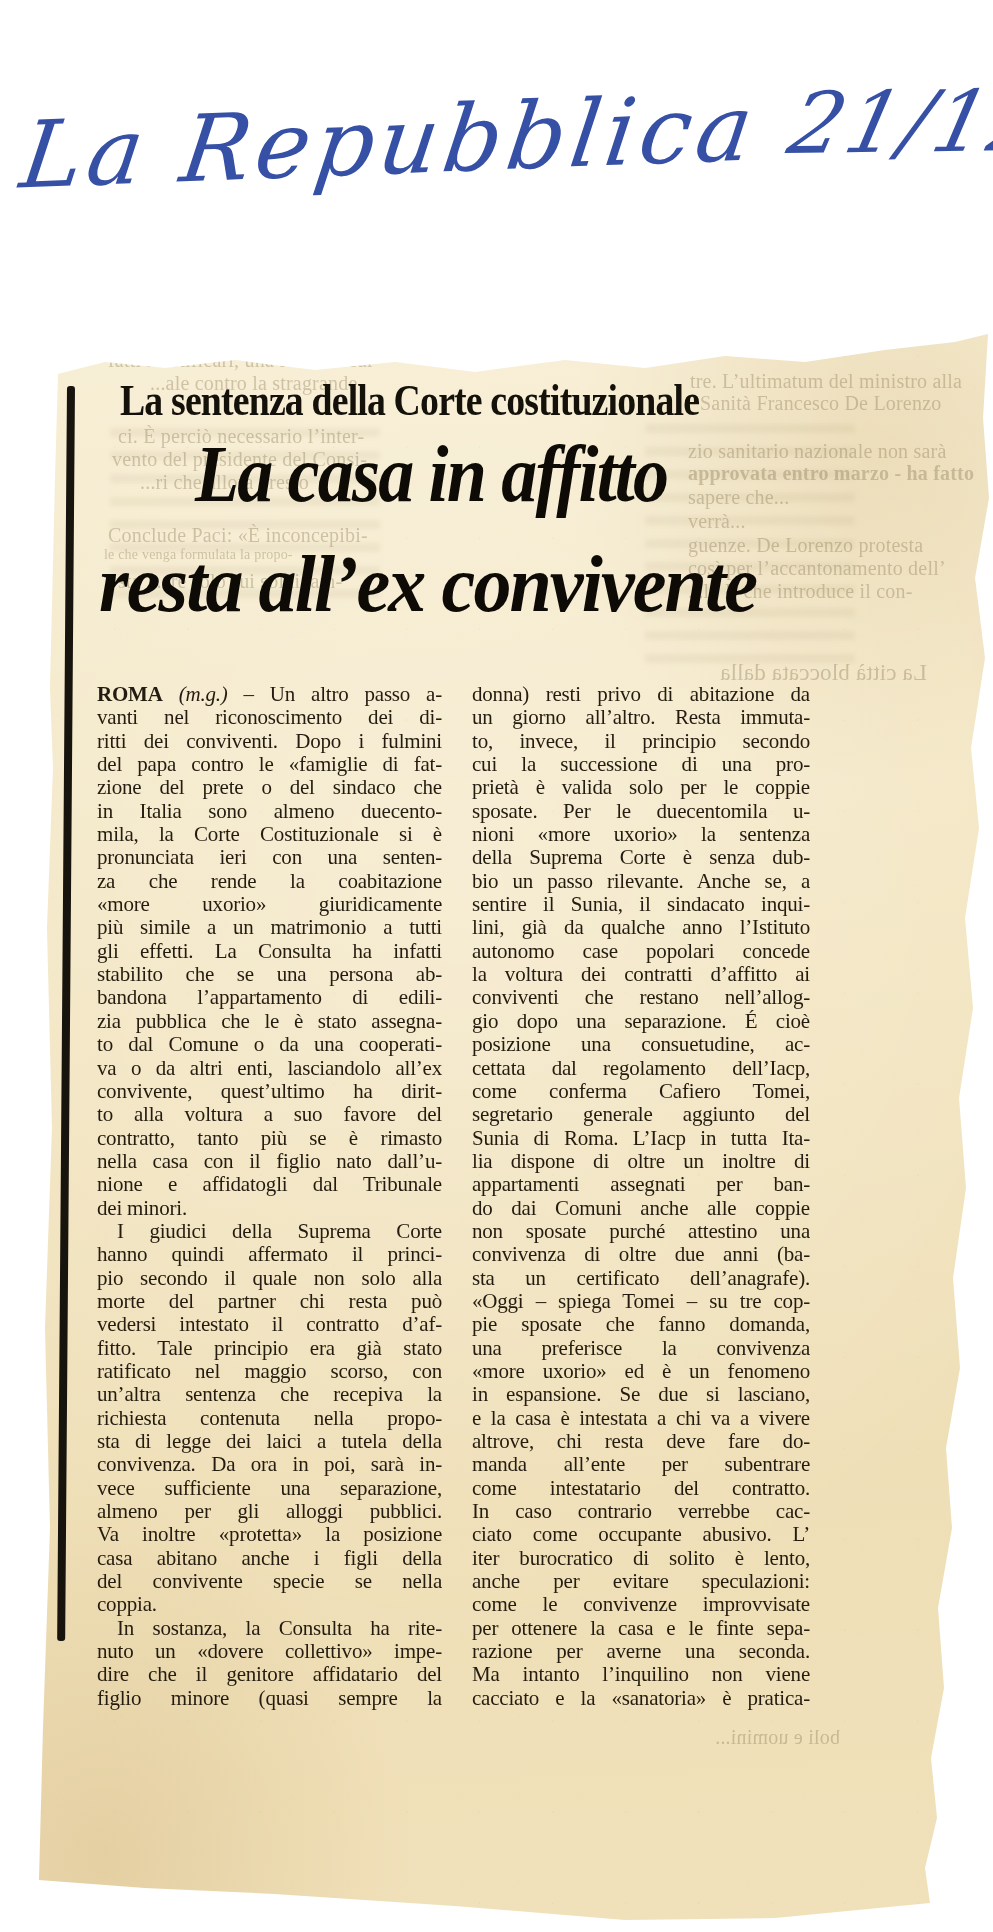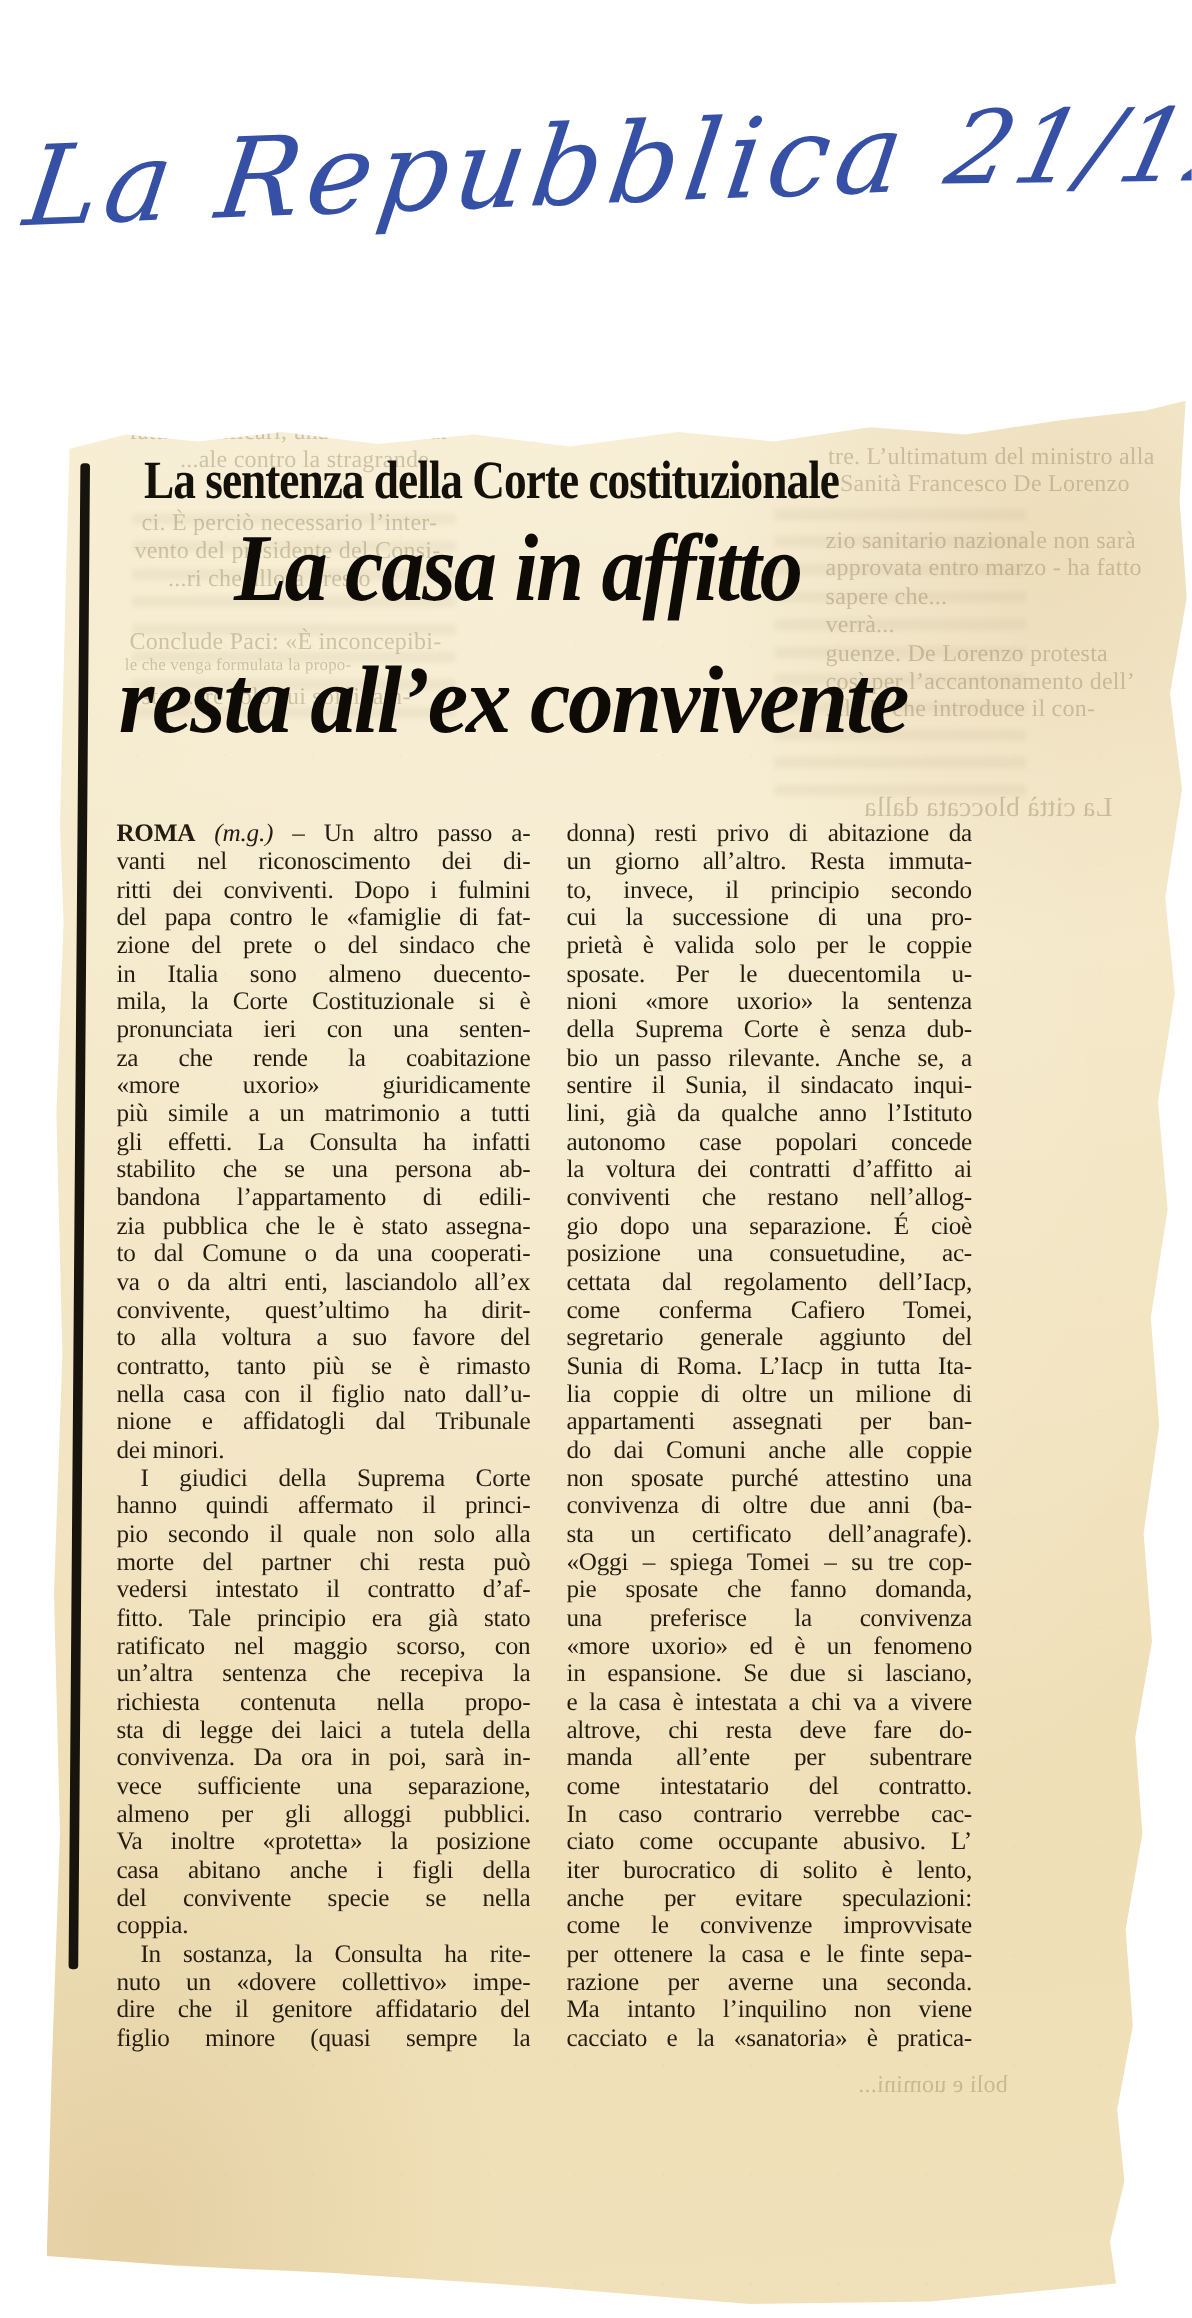--- a/index.html
+++ b/index.html
@@ -90,21 +90,21 @@
         <span class="ghost" style="left: 125px; top: 44px; font-size: 20px;">...ale contro la stragrande</span>
         <span class="ghost" style="left: 93px; top: 97px; font-size: 20px;">ci. È perciò necessario l’inter-</span>
         <span class="ghost" style="left: 87px; top: 120px; font-size: 20px;">vento del presidente del Consi-</span>
         <span class="ghost" style="left: 115px; top: 143px; font-size: 20px;">...ri che allora presto</span>
         <span class="ghost" style="left: 83px; top: 196px; font-size: 20px; text-align: center;">Conclude Paci: «È inconcepibi-</span>
         <span class="ghost" style="left: 79px; top: 219px; font-size: 14px;">le che venga formulata la propo-</span>
         <span class="ghost" style="left: 93px; top: 242px; font-size: 20px;">sta ...are solo sui soldi, am-</span>
         <span class="ghost" style="left: 665px; top: 42px; font-size: 20px;">tre. L’ultimatum del ministro alla</span>
         <span class="ghost" style="left: 675px; top: 64px; font-size: 20px;">Sanità Francesco De Lorenzo</span>
         <span class="ghost" style="left: 663px; top: 112px; font-size: 20px;">zio sanitario nazionale non sarà</span>
-        <span class="ghost" style="left: 663px; top: 134px; font-size: 20px;">approvata entro marzo - ha fatto</span>
+        <span class="ghost" style="left: 663px; top: 134px; font-size: 20px; font-weight: bold;">approvata entro marzo - ha fatto</span>
         <span class="ghost" style="left: 663px; top: 158px; font-size: 20px;">sapere che...</span>
         <span class="ghost" style="left: 663px; top: 182px; font-size: 20px;">verrà...</span>
         <span class="ghost" style="left: 663px; top: 206px; font-size: 20px;">guenze. De Lorenzo protesta</span>
         <span class="ghost" style="left: 663px; top: 229px; font-size: 20px;">così per l’accantonamento dell’</span>
         <span class="ghost" style="left: 663px; top: 252px; font-size: 20px;">...lo B che introduce il con-</span>
         <span class="ghost mir" style="left: 695px; top: 332px; font-size: 23px;">La città bloccata dalla</span>
         <span class="ghost mir" style="left: 690px; top: 1398px; font-size: 20px;">boli e uomini...</span>
       </div>
 
     <div class="kicker">La sentenza della Corte costituzionale</div>
@@ -171,21 +171,21 @@
         <div class="bline">lini, già da qualche anno l’Istituto</div>
         <div class="bline">autonomo case popolari concede</div>
         <div class="bline">la voltura dei contratti d’affitto ai</div>
         <div class="bline">conviventi che restano nell’allog-</div>
         <div class="bline">gio dopo una separazione. É cioè</div>
         <div class="bline">posizione una consuetudine, ac-</div>
         <div class="bline">cettata dal regolamento dell’Iacp,</div>
         <div class="bline">come conferma Cafiero Tomei,</div>
         <div class="bline">segretario generale aggiunto del</div>
         <div class="bline">Sunia di Roma. L’Iacp in tutta Ita-</div>
-        <div class="bline">lia coppie di oltre un milione di</div>
+        <div class="bline">lia dispone di oltre un inoltre di</div>
         <div class="bline">appartamenti assegnati per ban-</div>
         <div class="bline">do dai Comuni anche alle coppie</div>
         <div class="bline">non sposate purché attestino una</div>
         <div class="bline">convivenza di oltre due anni (ba-</div>
         <div class="bline">sta un certificato dell’anagrafe).</div>
         <div class="bline">«Oggi – spiega Tomei – su tre cop-</div>
         <div class="bline">pie sposate che fanno domanda,</div>
         <div class="bline">una preferisce la convivenza</div>
         <div class="bline">«more uxorio» ed è un fenomeno</div>
         <div class="bline">in espansione. Se due si lasciano,</div>

